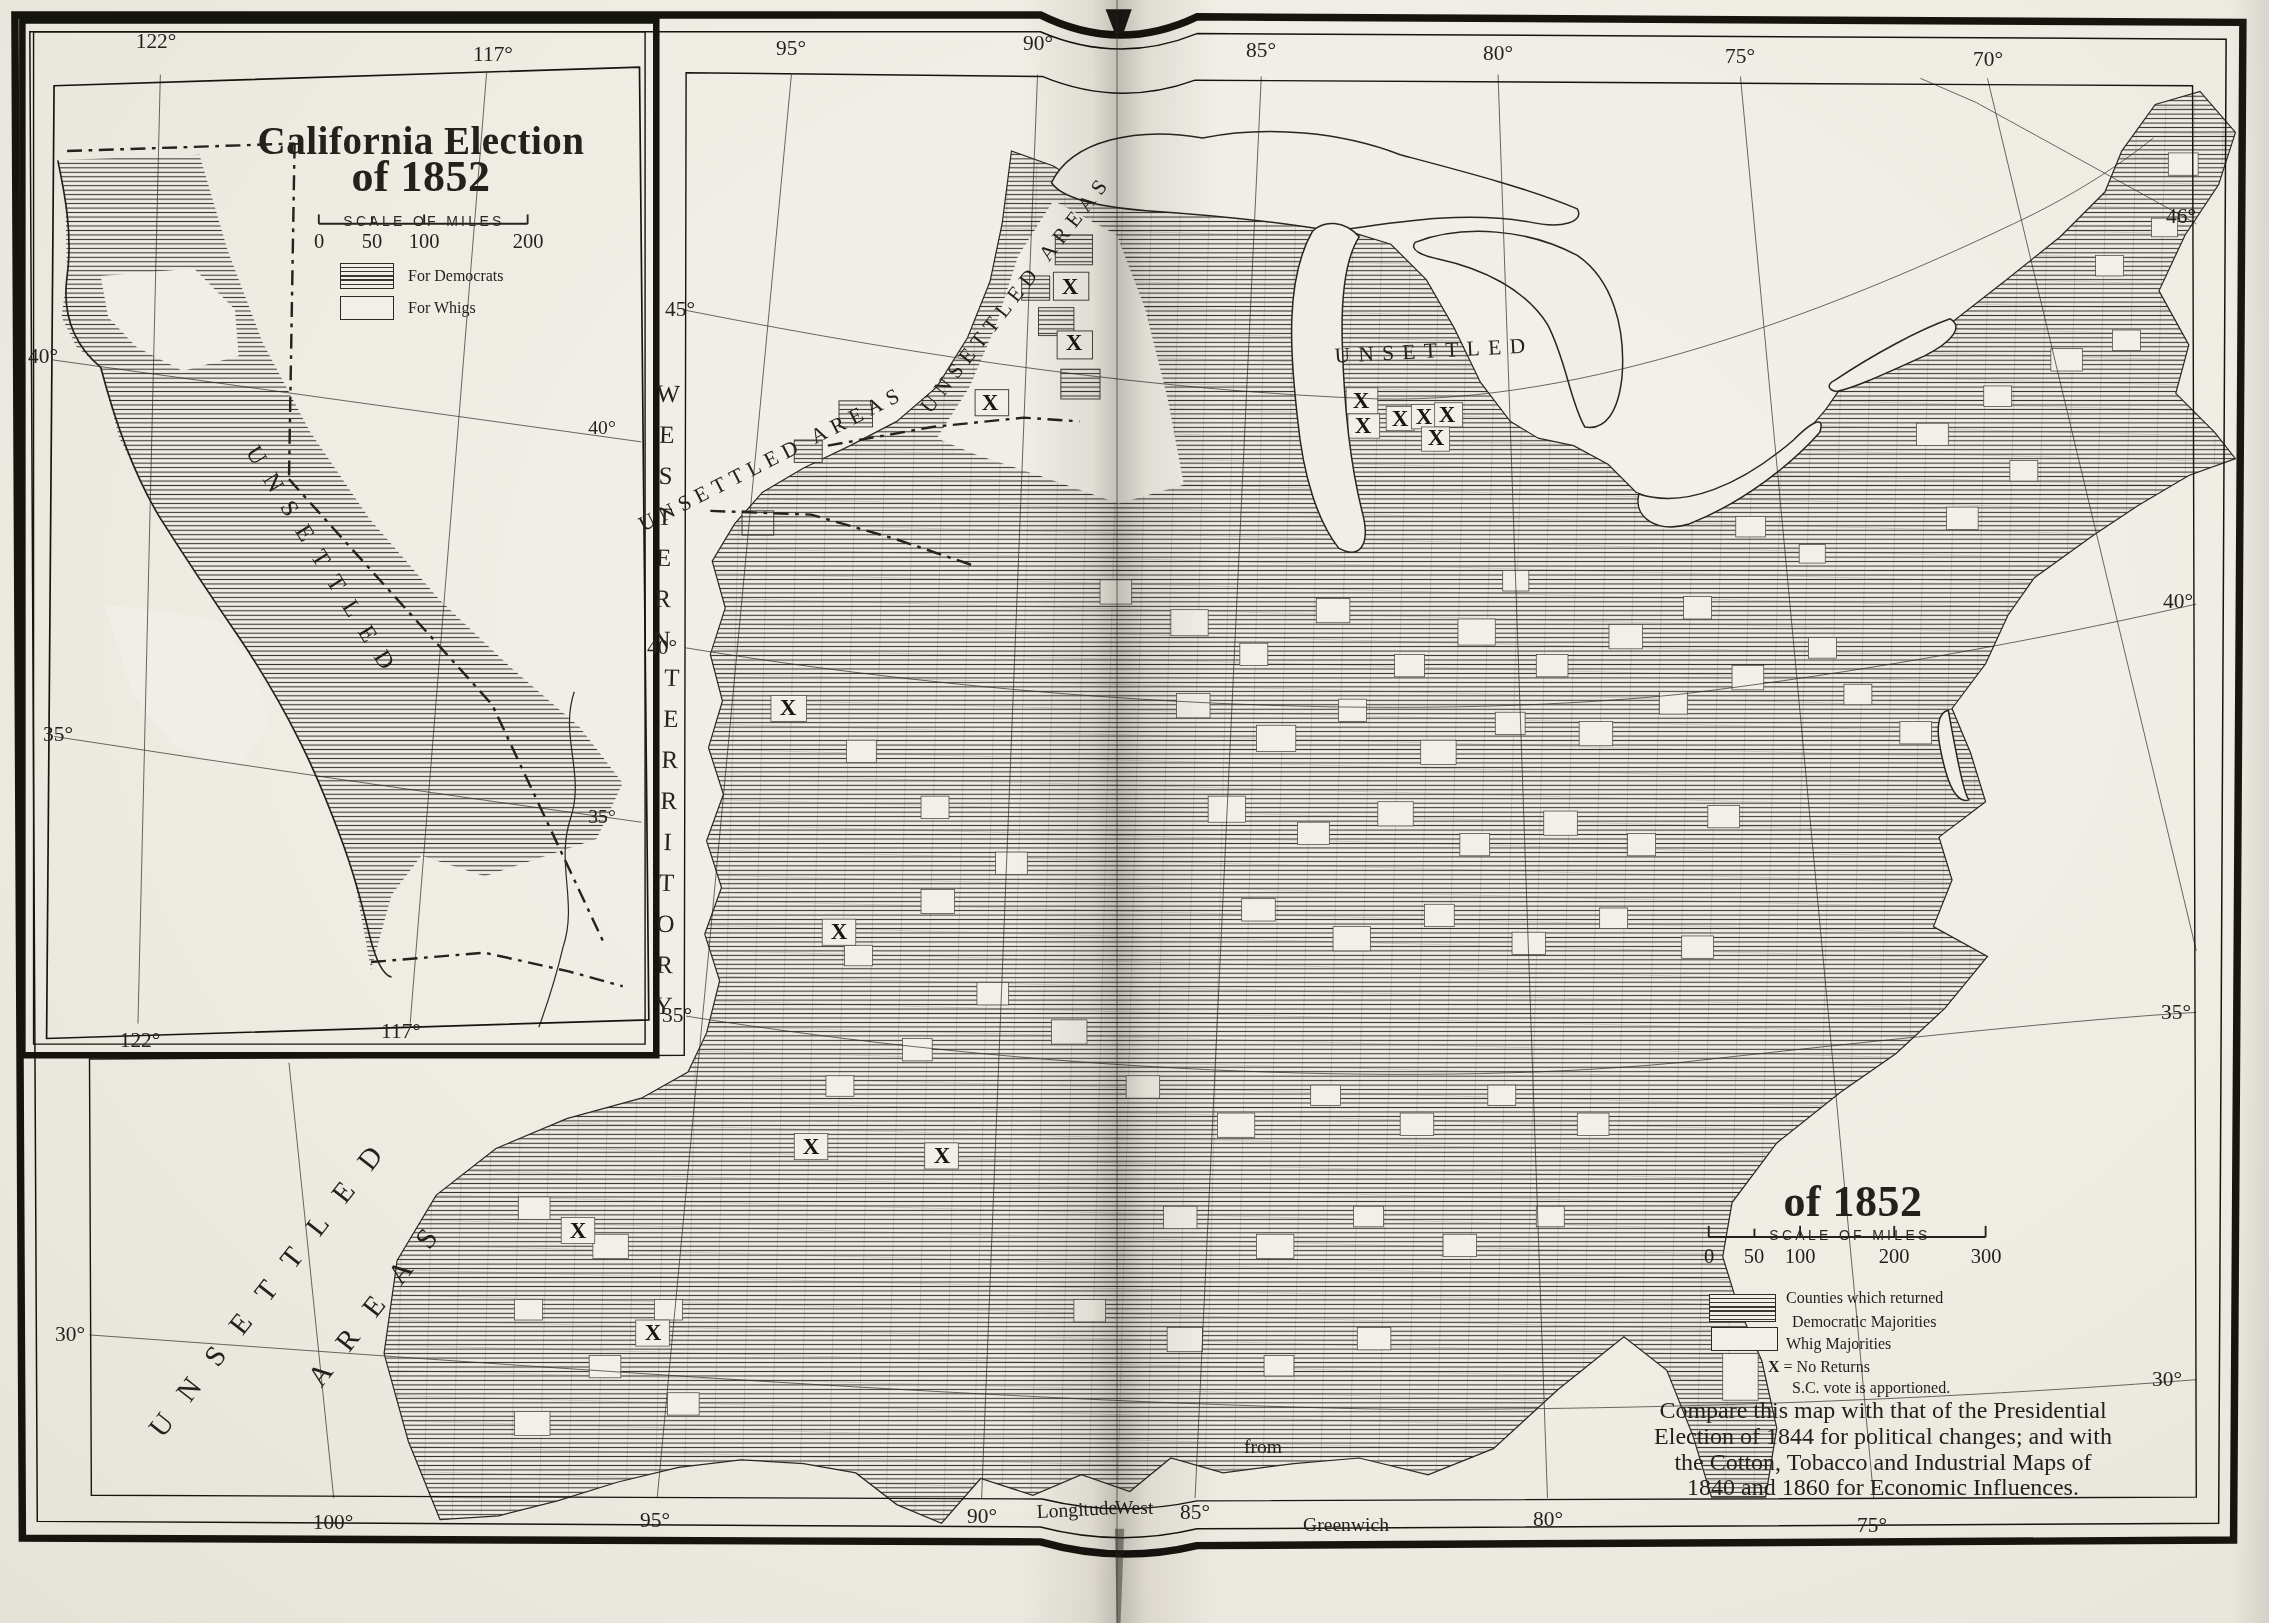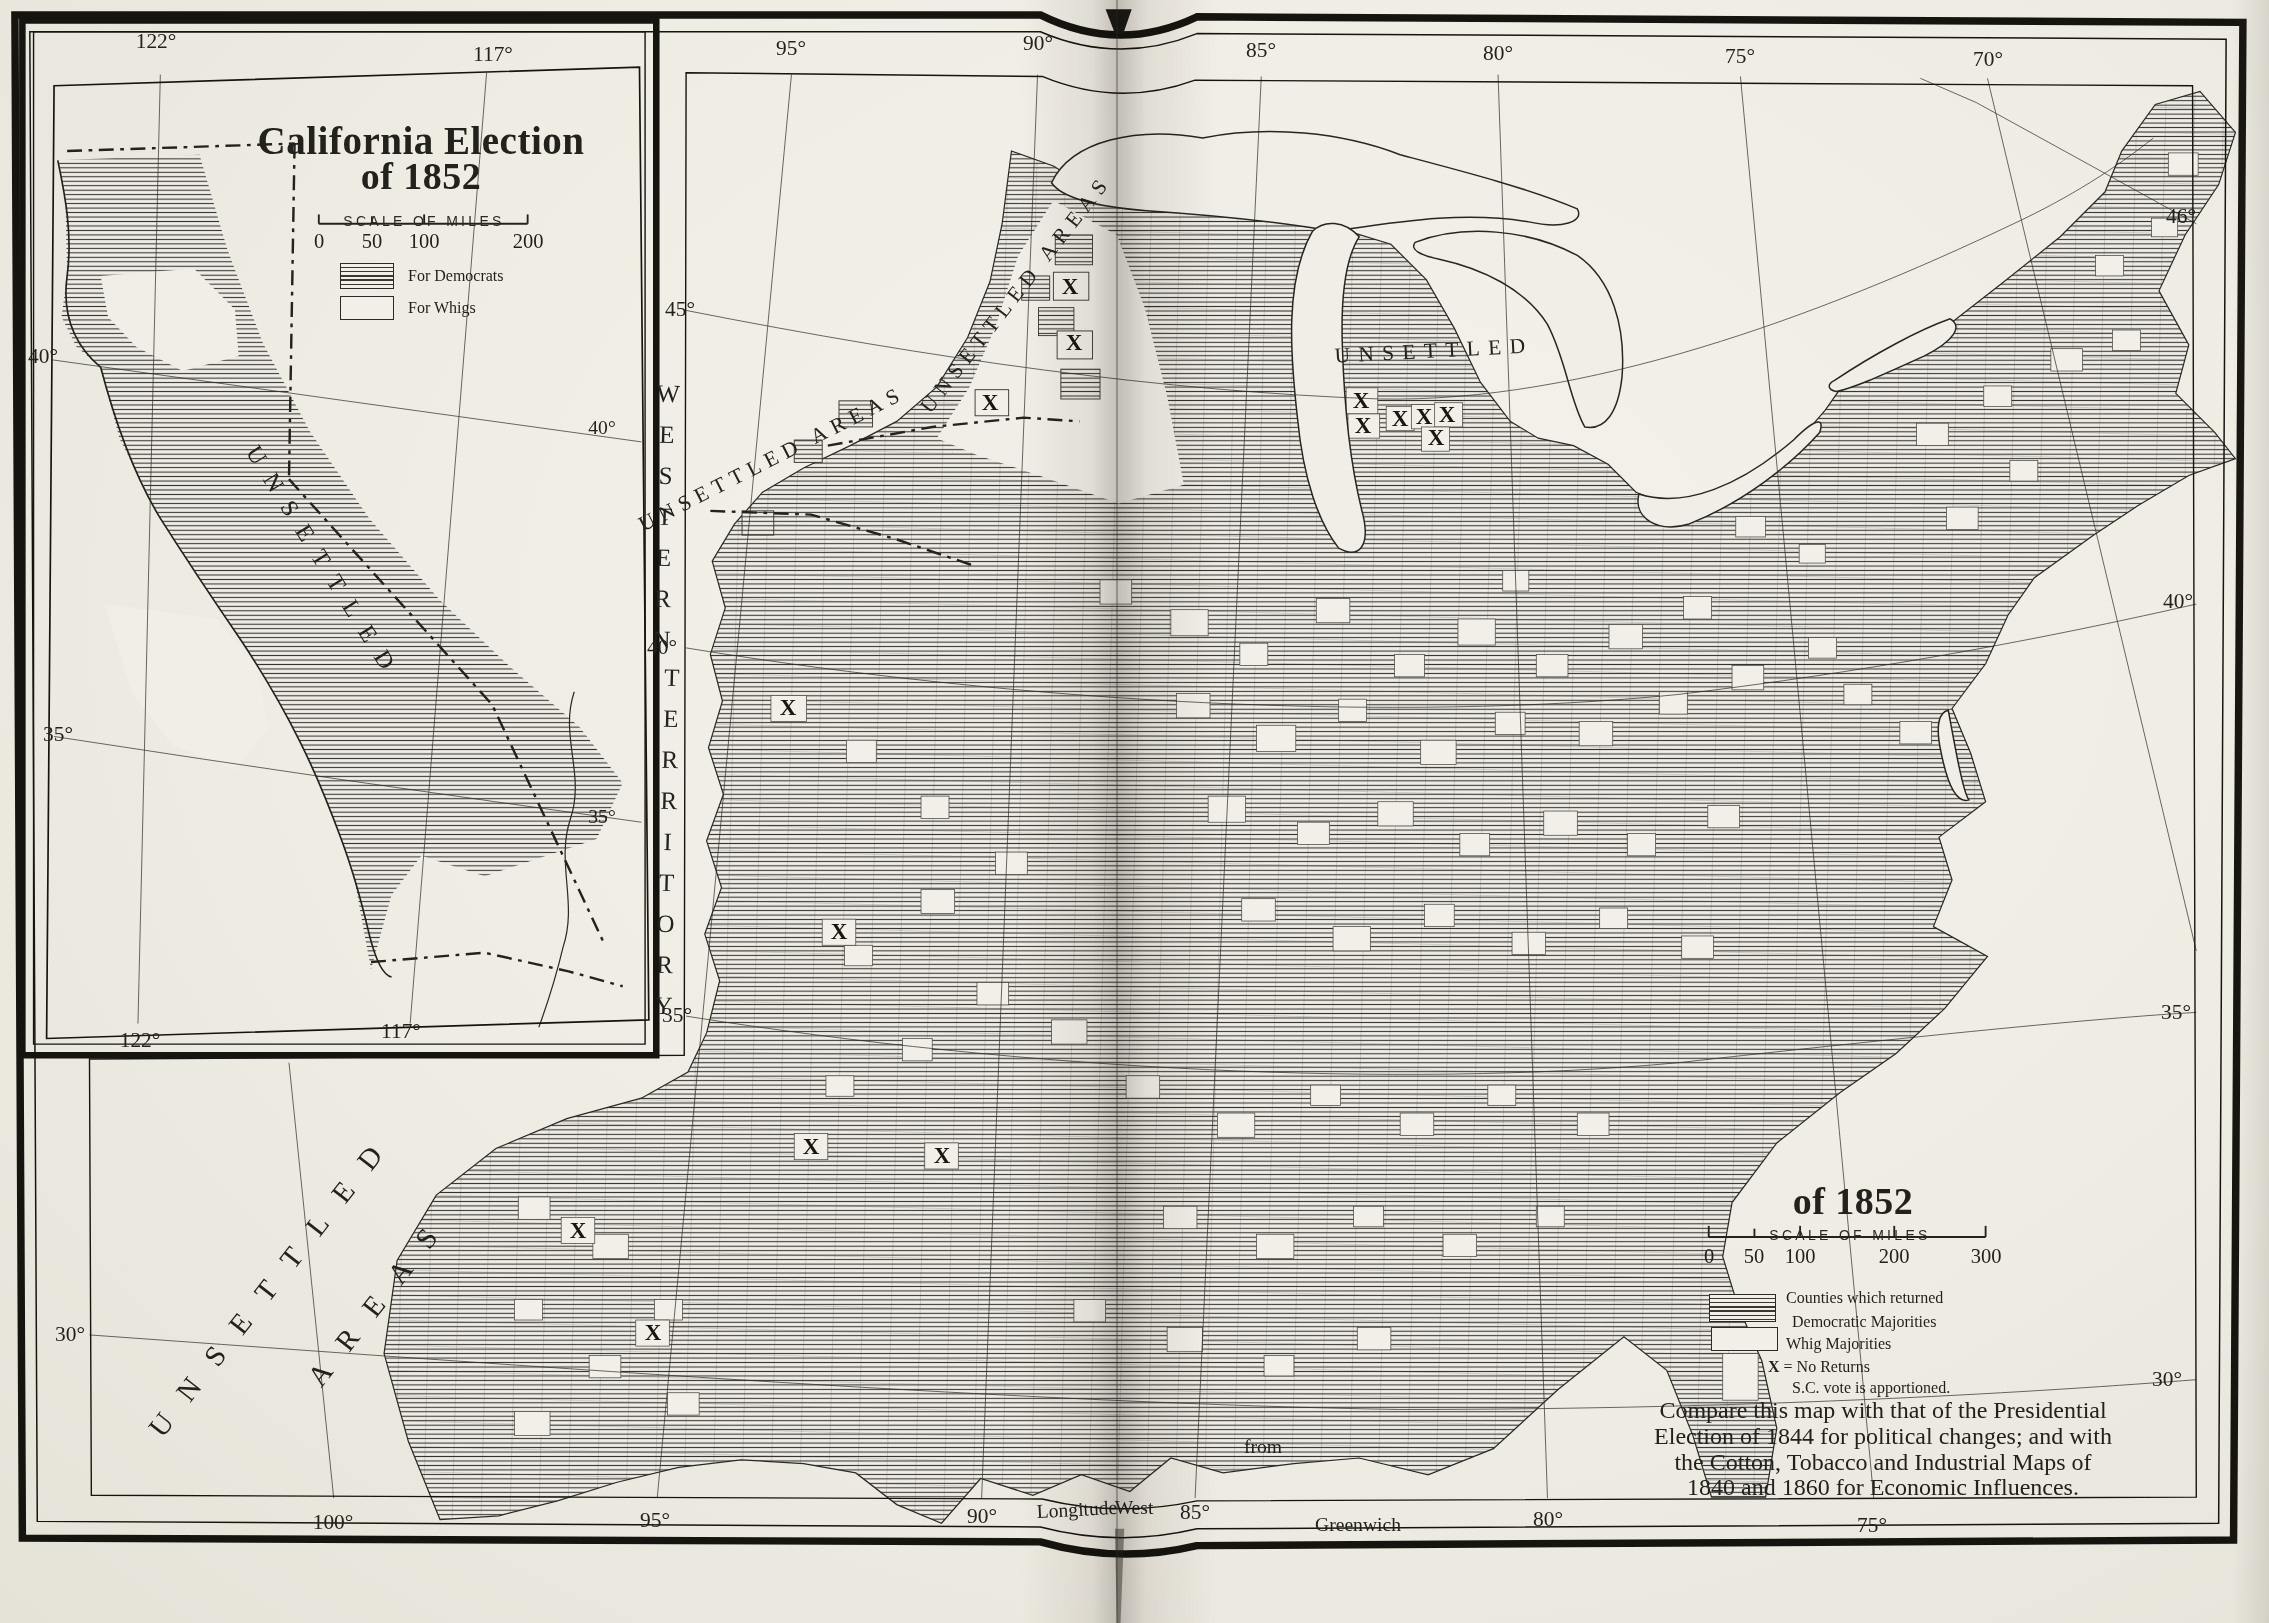--- a/index.html
+++ b/index.html
@@ -5,21 +5,21 @@
   html,body{margin:0;padding:0;background:#dedbd2;}
   .page{position:relative;width:2269px;height:1623px;overflow:hidden;
         background:radial-gradient(ellipse at 58% 38%, #f4f2eb 0%, #efece4 55%, #e5e2d8 100%);
         font-family:"Liberation Serif", serif; color:#201f1a;}
   svg{position:absolute;left:0;top:0;}
   .lbl{position:absolute;transform:translate(-50%,-50%);white-space:nowrap;
        font-family:"Liberation Serif", serif;color:#22211c;}
   .deg{font-size:21.4px;}
   .deg-sm{font-size:19.6px;}
   .title-xl{font-size:39px;font-weight:bold;letter-spacing:0.5px;}
-  .title-lg{font-size:38px;font-weight:bold;letter-spacing:0.5px;}
+  .title-lg{font-size:44px;font-weight:bold;letter-spacing:0.5px;}
   .scalecap{font-size:14px;letter-spacing:3.3px;text-transform:uppercase;
             font-family:"Liberation Sans", sans-serif;color:#2a2923;margin-top:15px;}
   .ticklbl{font-size:20.5px;}
   .leg{font-size:16px;}
   .leg-left{position:absolute;transform:translate(0,-50%);white-space:nowrap;font-family:"Liberation Serif", serif;}
   .note{font-size:24px;}
   .swatch{position:absolute;border:1.9px solid #2b2a24;box-sizing:border-box;}
   .swatch.hatched{background:repeating-linear-gradient(180deg,#f1efe8 0px,#f1efe8 2.9px,#3a3831 2.9px,#3a3831 4.2px);}
   .swatch.plain{background:#f1efe8;}
   .vlabel{position:absolute;writing-mode:vertical-rl;text-orientation:upright;
@@ -359,21 +359,21 @@
 
 <div class="lbl deg" style="left:333px;top:1522px;">100°</div>
 <div class="lbl deg" style="left:655px;top:1520px;">95°</div>
 <div class="lbl deg" style="left:982px;top:1516px;">90°</div>
 <div class="lbl deg" style="left:1195px;top:1512px;">85°</div>
 <div class="lbl deg" style="left:1548px;top:1519px;">80°</div>
 <div class="lbl deg" style="left:1872px;top:1525px;">75°</div>
 <div class="lbl deg-sm" style="left:1077px;top:1510px;transform:translate(-50%,-50%) rotate(-3deg);">Longitude</div>
 <div class="lbl deg-sm" style="left:1134px;top:1508px;">West</div>
 <div class="lbl deg-sm" style="left:1263px;top:1447px;">from</div>
-<div class="lbl deg-sm" style="left:1346px;top:1525px;margin-left:12px;">Greenwich</div>
+<div class="lbl deg-sm" style="left:1346px;top:1525px;">Greenwich</div>
 
 <div class="lbl deg" style="left:658px;top:309px;padding-left:44px;">45°</div>
 <div class="lbl deg" style="left:662px;top:647px;">40°</div>
 <div class="lbl deg" style="left:677px;top:1015px;">35°</div>
 <div class="lbl deg" style="left:70px;top:1334px;">30°</div>
 
 <div class="lbl deg" style="left:2181px;top:216px;">46°</div>
 <div class="lbl deg" style="left:2178px;top:601px;">40°</div>
 <div class="lbl deg" style="left:2176px;top:1012px;">35°</div>
 <div class="lbl deg" style="left:2167px;top:1379px;">30°</div>

